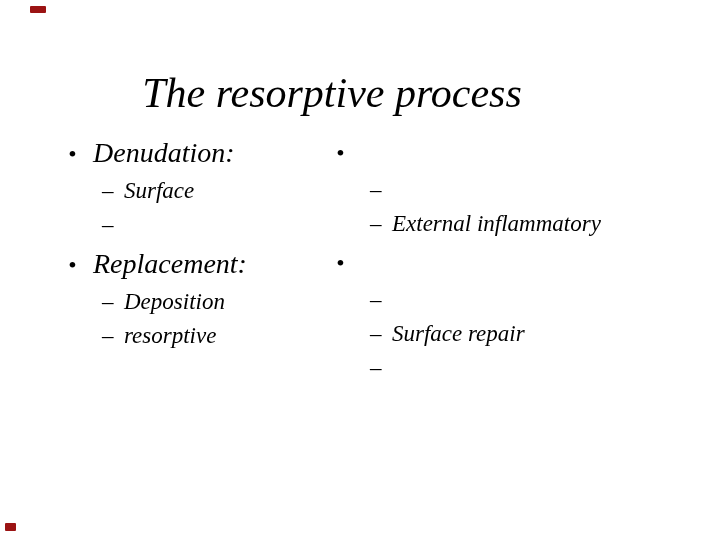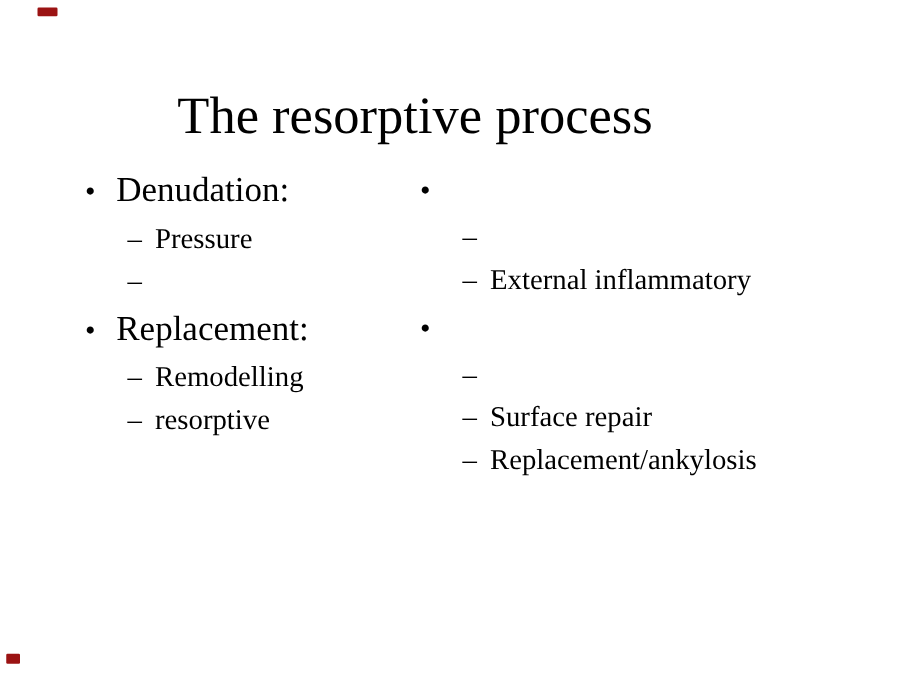--- a/index.html
+++ b/index.html
@@ -8,20 +8,21 @@
     background: #ffffff;
   }
   .slide {
     position: relative;
     width: 664px;
     height: 540px;
     background: #ffffff;
     overflow: hidden;
     font-family: "Liberation Serif", "DejaVu Serif", serif;
     color: #000000;
+    font-style: italic;
   }
   .title {
     position: absolute;
     top: 72px;
     left: 0;
     right: 0;
     text-align: center;
     font-size: 42px;
     line-height: 1;
     font-weight: normal;
@@ -80,34 +81,34 @@
   <h1 class="title">The resorptive process</h1>
 
   <div class="col col-left">
     <div class="group">
       <div class="li1">
         <span class="marker">•</span>
         <span class="txt">Denudation:</span>
       </div>
       <div class="li2">
         <span class="marker">–</span>
-        <span class="txt">Pressure</span>
+        <span class="txt">Surface</span>
       </div>
       <div class="li2">
         <span class="marker">–</span>
       </div>
     </div>
     <div class="group">
       <div class="li1">
         <span class="marker">•</span>
         <span class="txt">Replacement:</span>
       </div>
       <div class="li2">
         <span class="marker">–</span>
-        <span class="txt">Remodelling</span>
+        <span class="txt">Deposition</span>
       </div>
       <div class="li2">
         <span class="marker">–</span>
         <span class="txt">resorptive</span>
       </div>
     </div>
   </div>
 
   <div class="col col-right">
     <div class="group">
@@ -128,18 +129,17 @@
       </div>
       <div class="li2">
         <span class="marker">–</span>
       </div>
       <div class="li2">
         <span class="marker">–</span>
         <span class="txt">Surface repair</span>
       </div>
       <div class="li2">
         <span class="marker">–</span>
-        <span class="txt">Replacement/ankylosis</span>
       </div>
     </div>
   </div>
 
 </div>
 
 </body></html>

